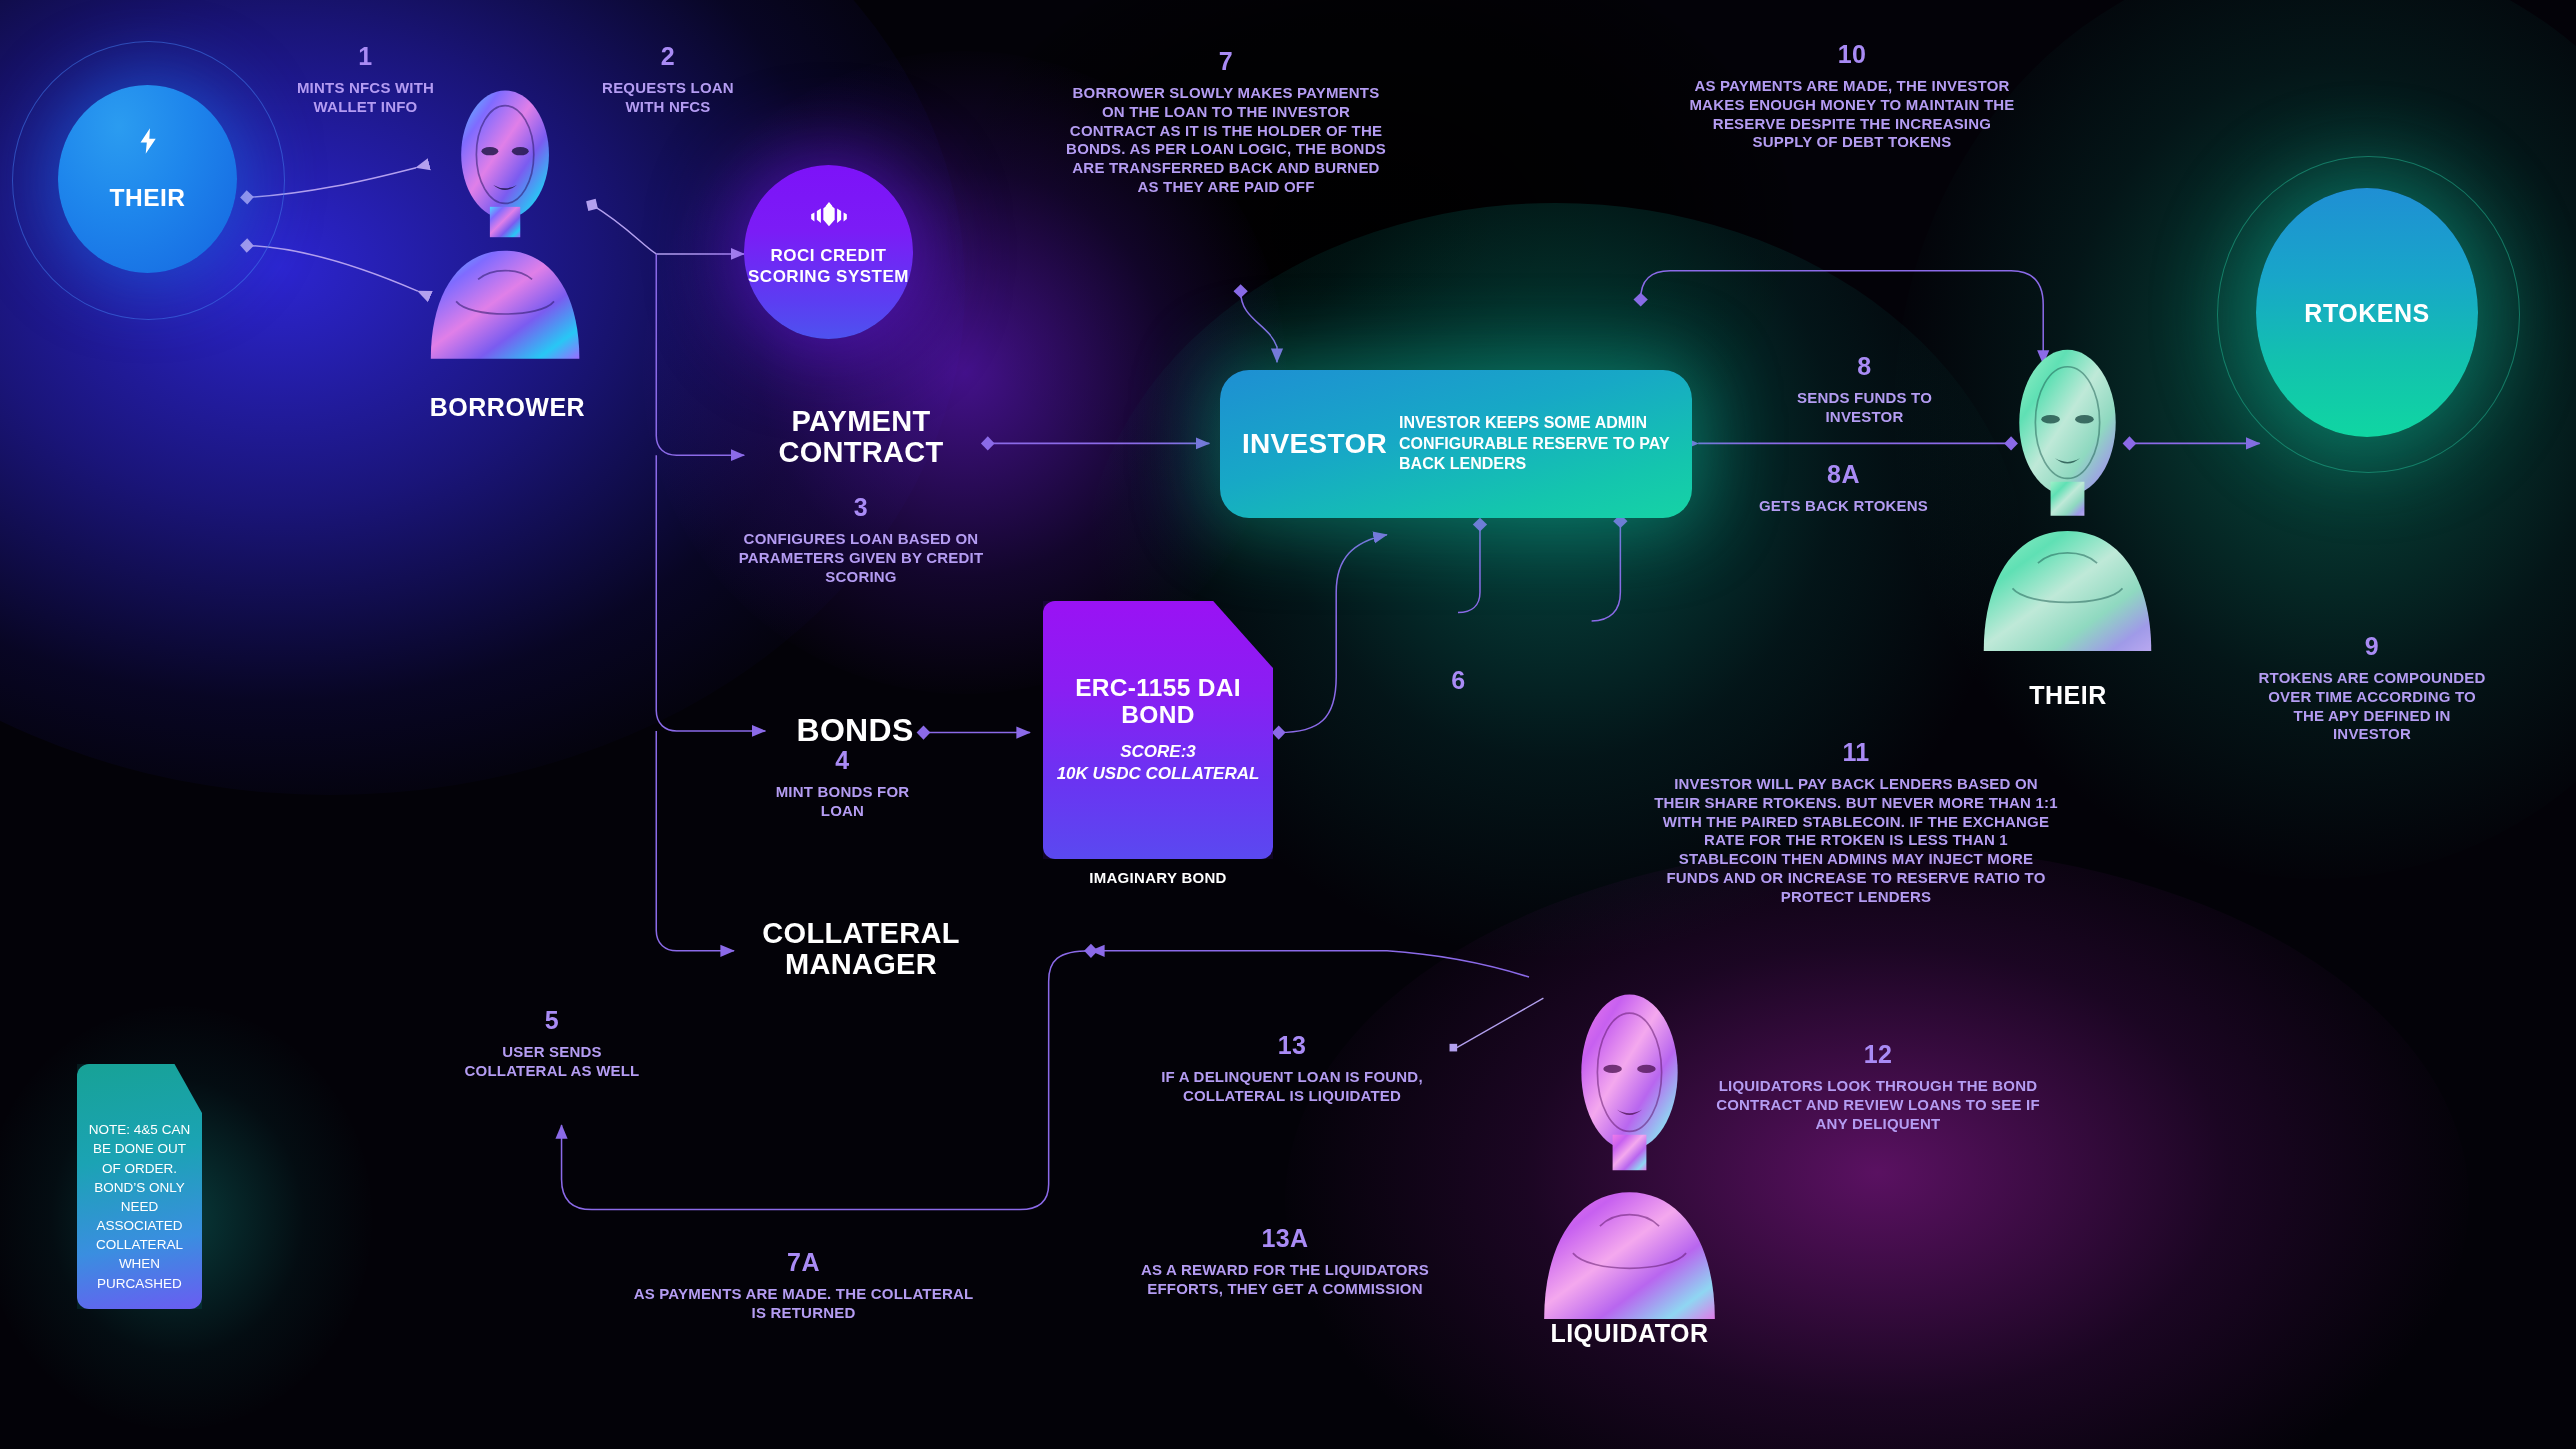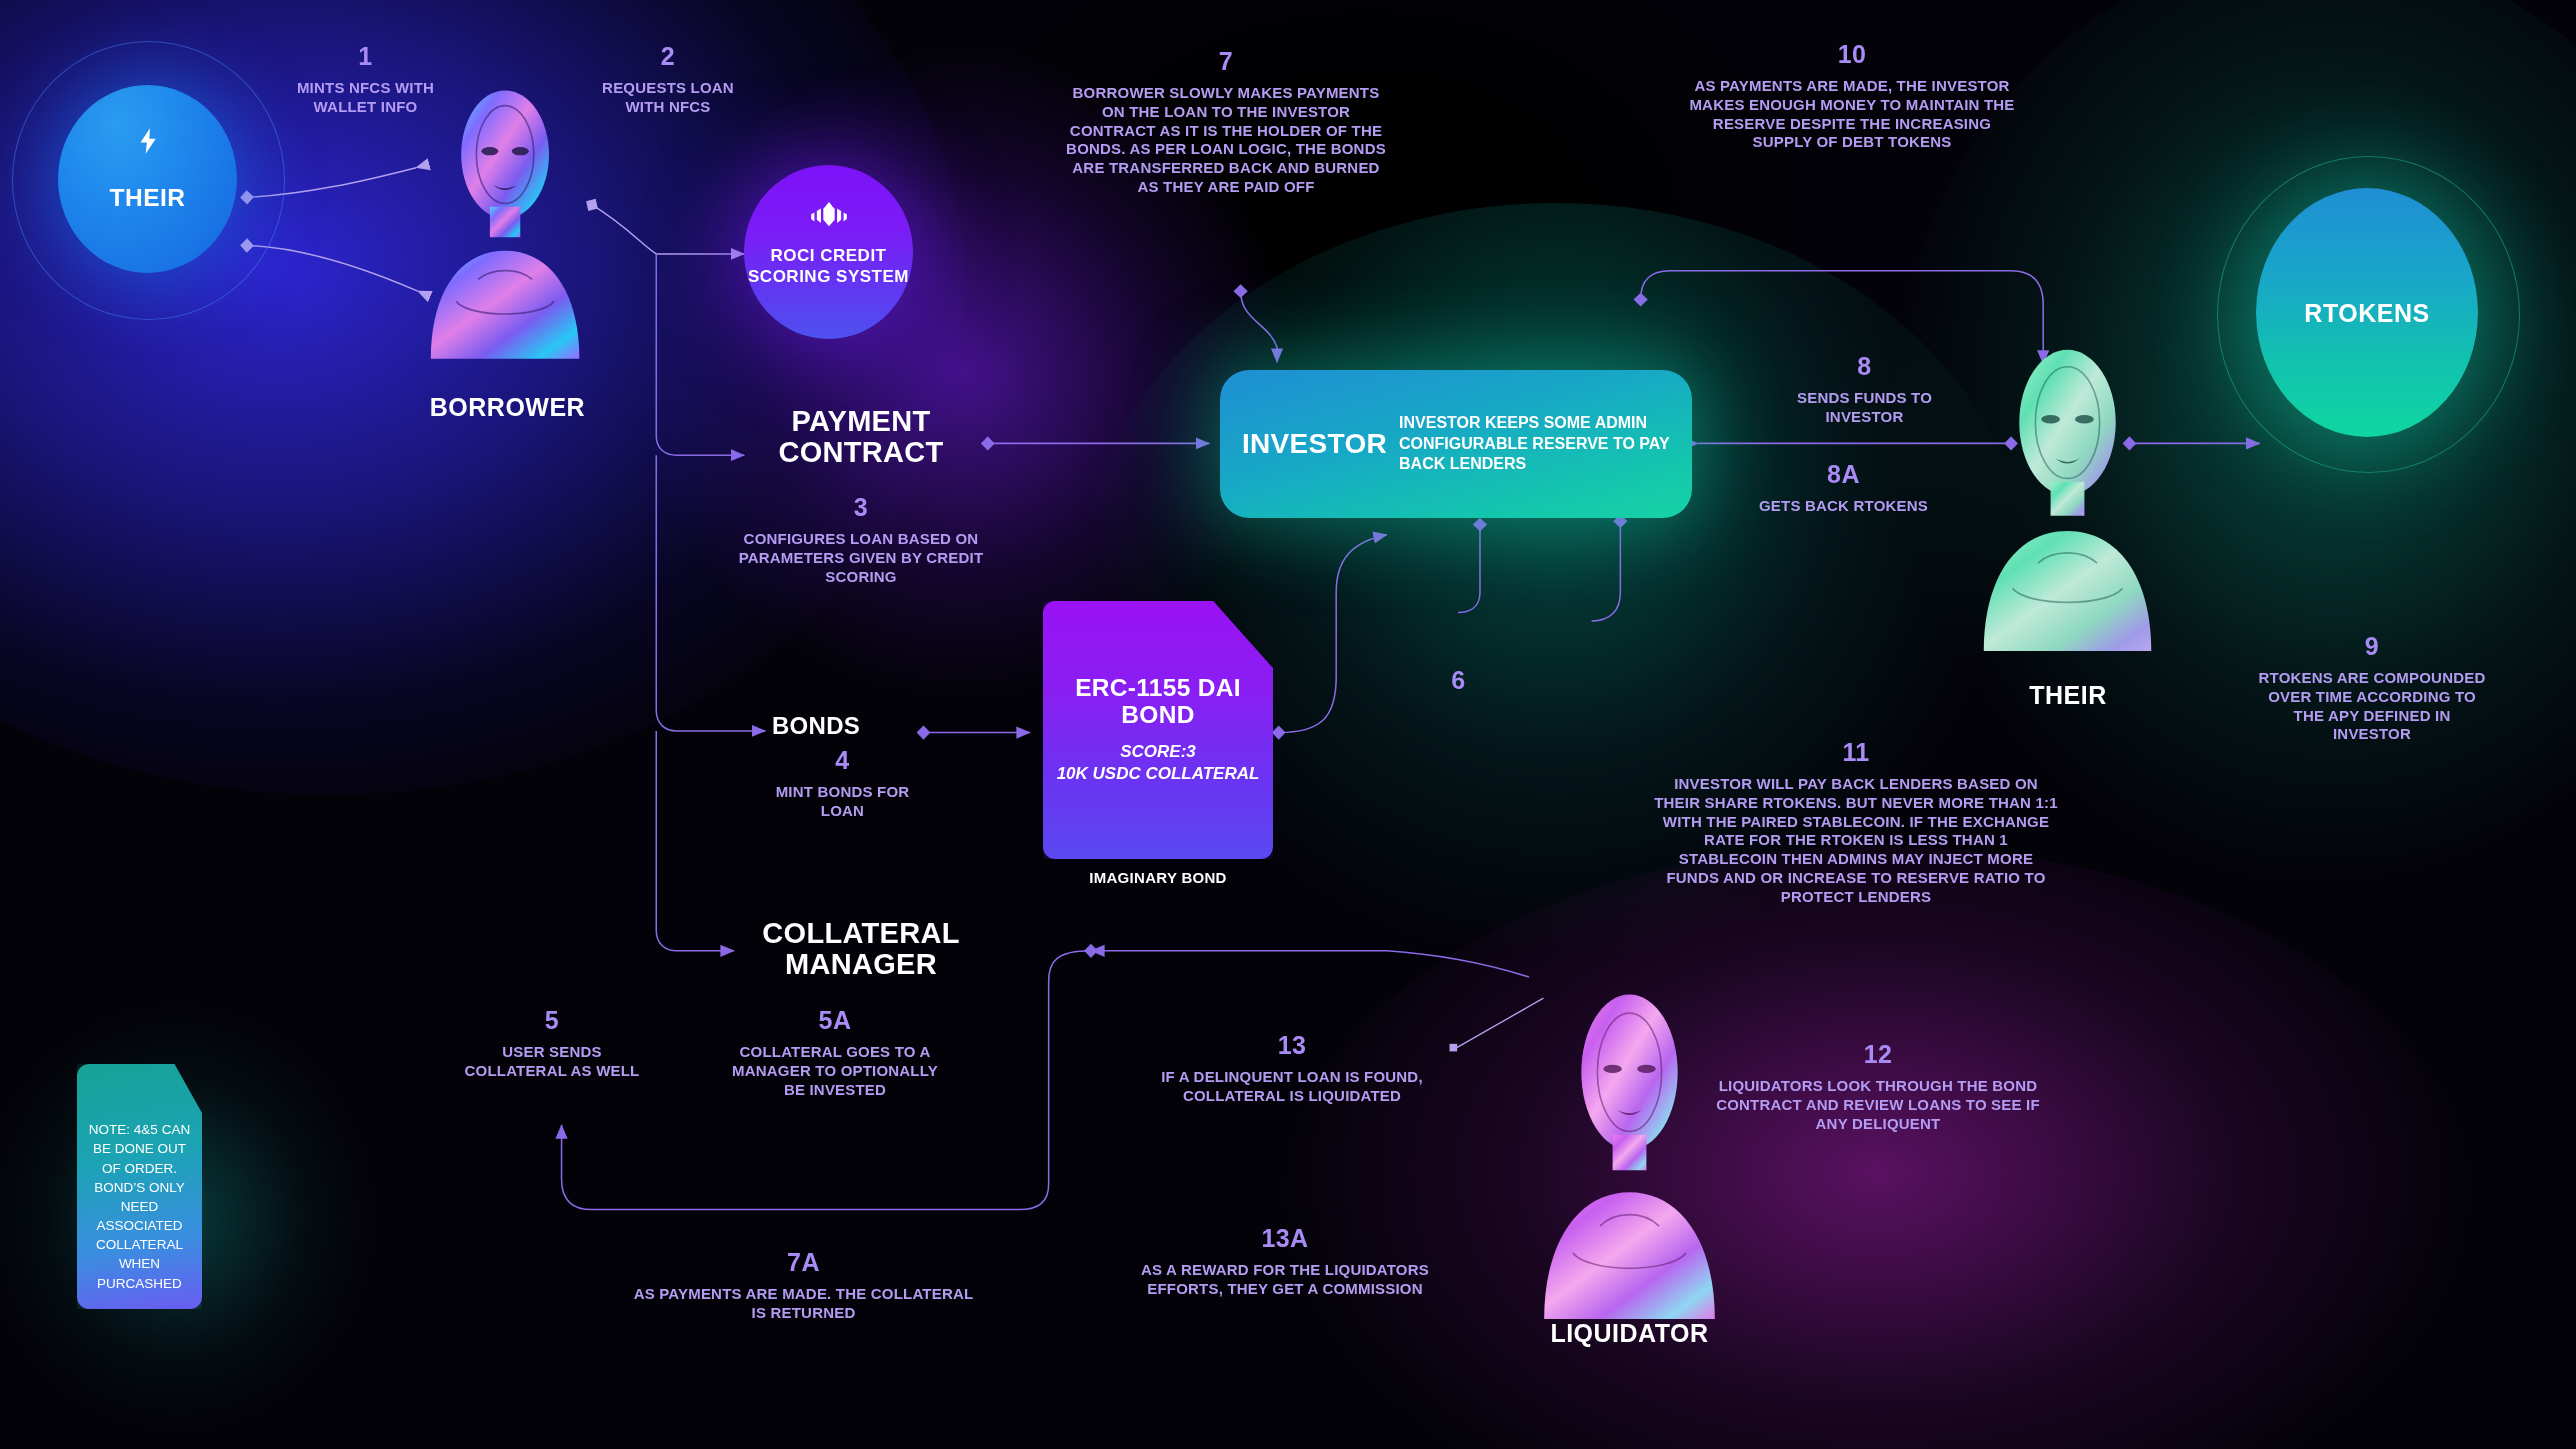--- a/index.html
+++ b/index.html
@@ -267,21 +267,21 @@
         <path d="M39 11 L34 8 L34 26 L39 22 z"></path>
         <path d="M2 15 L6 13 L6 24 L2 21 z"></path>
         <path d="M46 15 L42 13 L42 24 L46 21 z"></path>
       </g>
     </svg>
     <div class="cap">ROCI CREDIT SCORING SYSTEM</div>
   </div>
 
   <div class="node-title" style="left:734px;top:406px;width:254px;">PAYMENT CONTRACT</div>
 
-  <div class="node-title" style="left:735px;top:713px;width:162px;font-size:24px;">BONDS</div>
+  <div class="node-title" style="left:774px;top:713px;width:162px;font-size:32px;">BONDS</div>
 
   <div class="node-title" style="left:734px;top:918px;width:254px;">COLLATERAL MANAGER</div>
 
   <div class="cut-card" id="bond-card">
     <div class="bc-title">ERC-1155 DAI BOND</div>
     <div class="bc-meta">
       <div>SCORE:3</div>
       <div>10K USDC COLLATERAL</div>
     </div>
   </div>
@@ -381,24 +381,20 @@
   <div class="step" style="left:758px;top:748px;width:169px;">
     <div class="num">4</div>
     <div class="body">MINT BONDS FOR LOAN</div>
   </div>
 
   <div class="step" style="left:463px;top:1008px;width:178px;">
     <div class="num">5</div>
     <div class="body">USER SENDS COLLATERAL AS WELL</div>
   </div>
 
-  <div class="step" style="left:721px;top:1008px;width:228px;">
-    <div class="num">5A</div>
-    <div class="body">COLLATERAL GOES TO A MANAGER TO OPTIONALLY BE INVESTED</div>
-  </div>
 
   <div class="step" style="left:1336px;top:668px;width:245px;">
     <div class="num">6</div>
   </div>
 
   <div class="step" style="left:1061px;top:49px;width:330px;">
     <div class="num">7</div>
     <div class="body">BORROWER SLOWLY MAKES PAYMENTS ON THE LOAN TO THE INVESTOR CONTRACT AS IT IS THE HOLDER OF THE BONDS. AS PER LOAN LOGIC, THE BONDS ARE TRANSFERRED BACK AND BURNED AS THEY ARE PAID OFF</div>
   </div>
 

